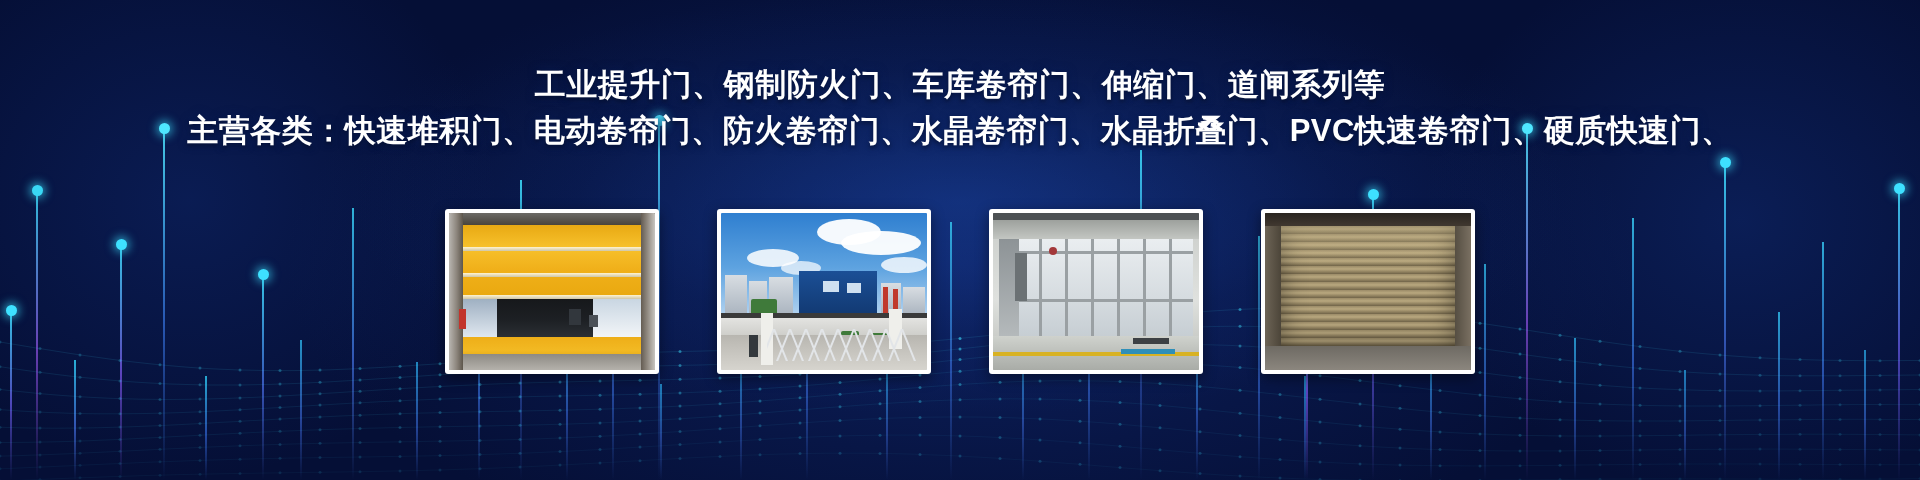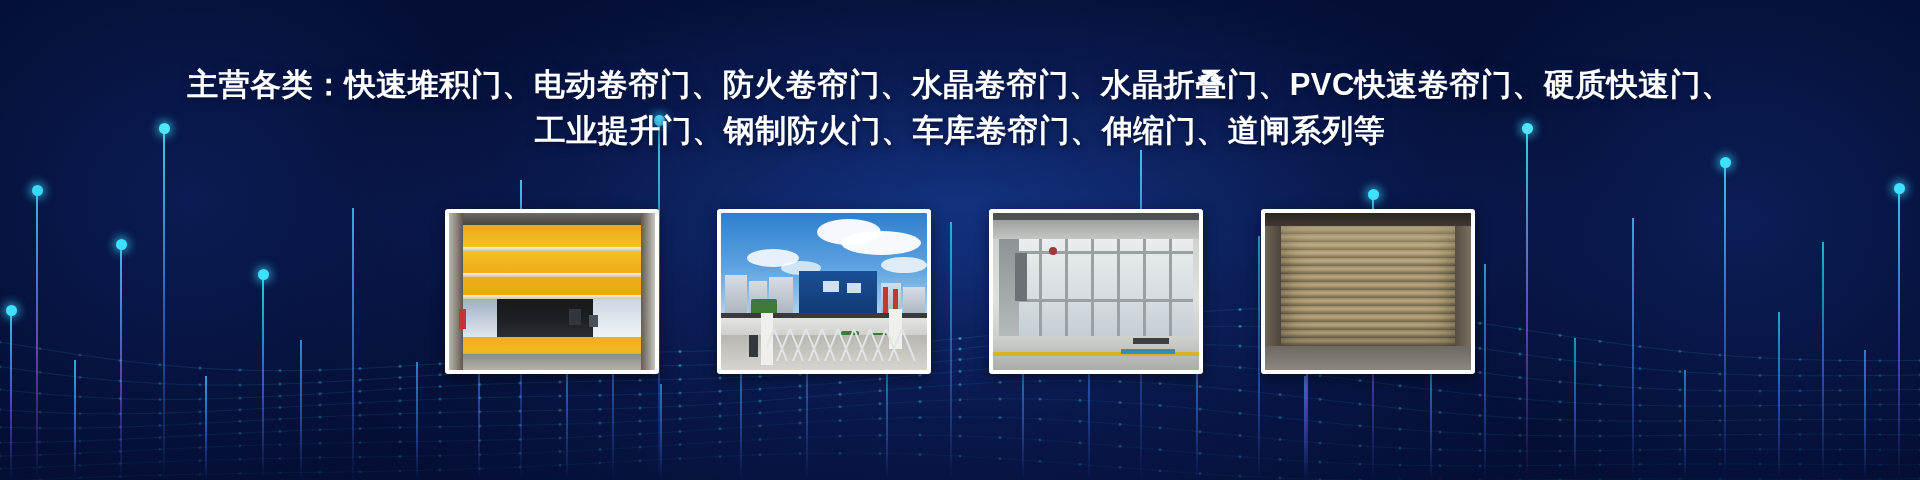--- a/index.html
+++ b/index.html
@@ -757,22 +757,22 @@
       <circle cx="1680.0" cy="188.9" r="1.5" fill="#3ee1ff" opacity="0.100"></circle>
       <circle cx="1720.0" cy="189.0" r="1.5" fill="#3ee1ff" opacity="0.094"></circle>
       <circle cx="1760.0" cy="189.1" r="1.5" fill="#3ee1ff" opacity="0.089"></circle>
       <circle cx="1800.0" cy="189.3" r="1.5" fill="#3ee1ff" opacity="0.083"></circle>
       <circle cx="1840.0" cy="189.3" r="1.5" fill="#3ee1ff" opacity="0.078"></circle>
       <circle cx="1880.0" cy="189.1" r="1.5" fill="#3ee1ff" opacity="0.072"></circle>
       <circle cx="1920.0" cy="188.6" r="1.5" fill="#3ee1ff" opacity="0.067"></circle>
     </svg>
 
   <div class="headline">
+    <div class="line">工业提升门、钢制防火门、车库卷帘门、伸缩门、道闸系列等</div>
     <div class="line">主营各类：快速堆积门、电动卷帘门、防火卷帘门、水晶卷帘门、水晶折叠门、PVC快速卷帘门、硬质快速门、</div>
-    <div class="line">工业提升门、钢制防火门、车库卷帘门、伸缩门、道闸系列等</div>
   </div>
 
   <div class="gallery">
 
     <div class="card">
       <div class="photo p1">
         <div class="frame-top"></div>
         <div class="curtain">
           <div class="cbar" style="top:22px"></div>
           <div class="cbar" style="top:48px"></div>

